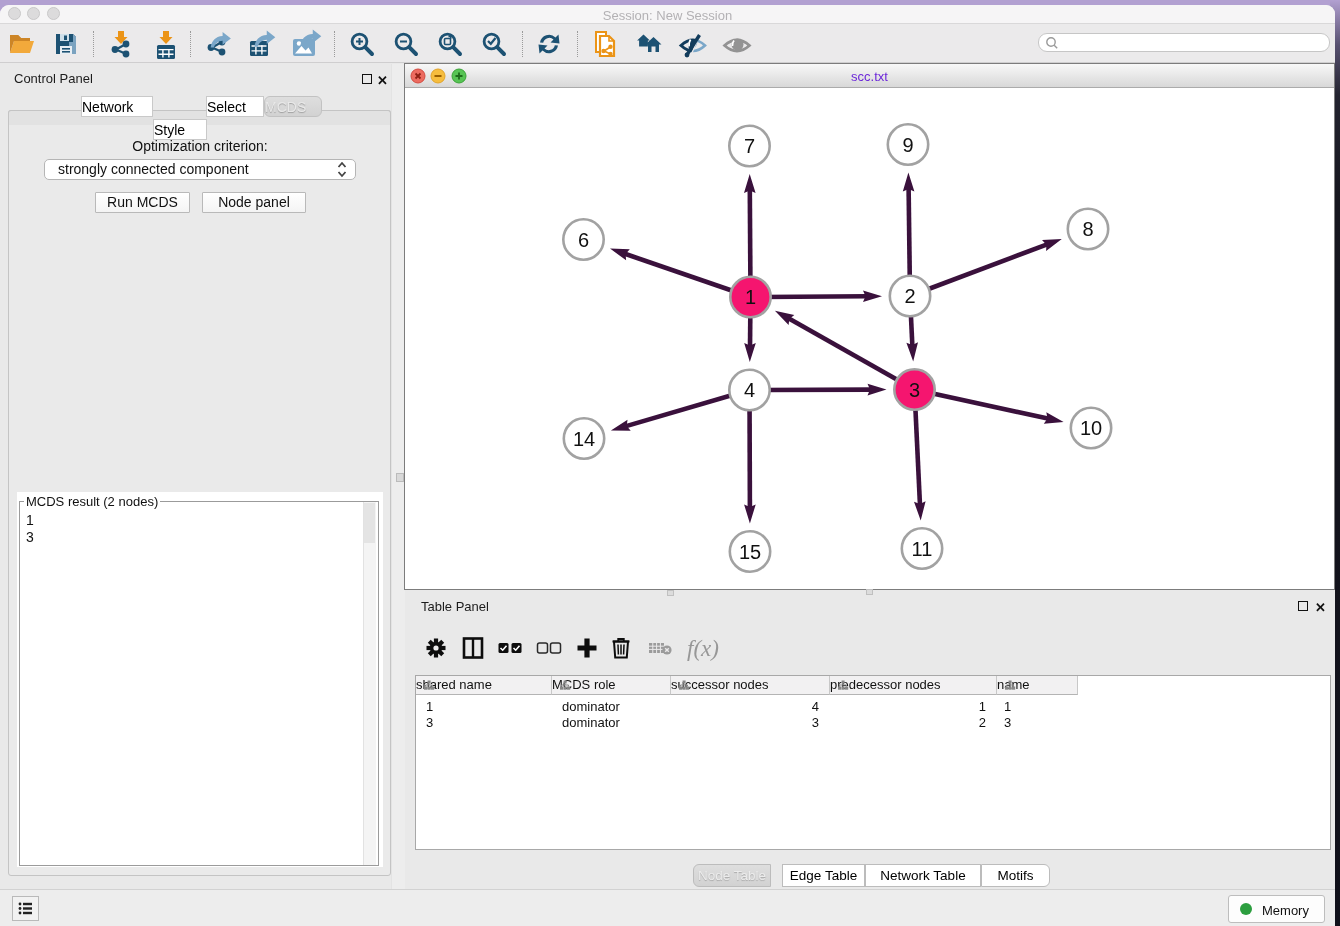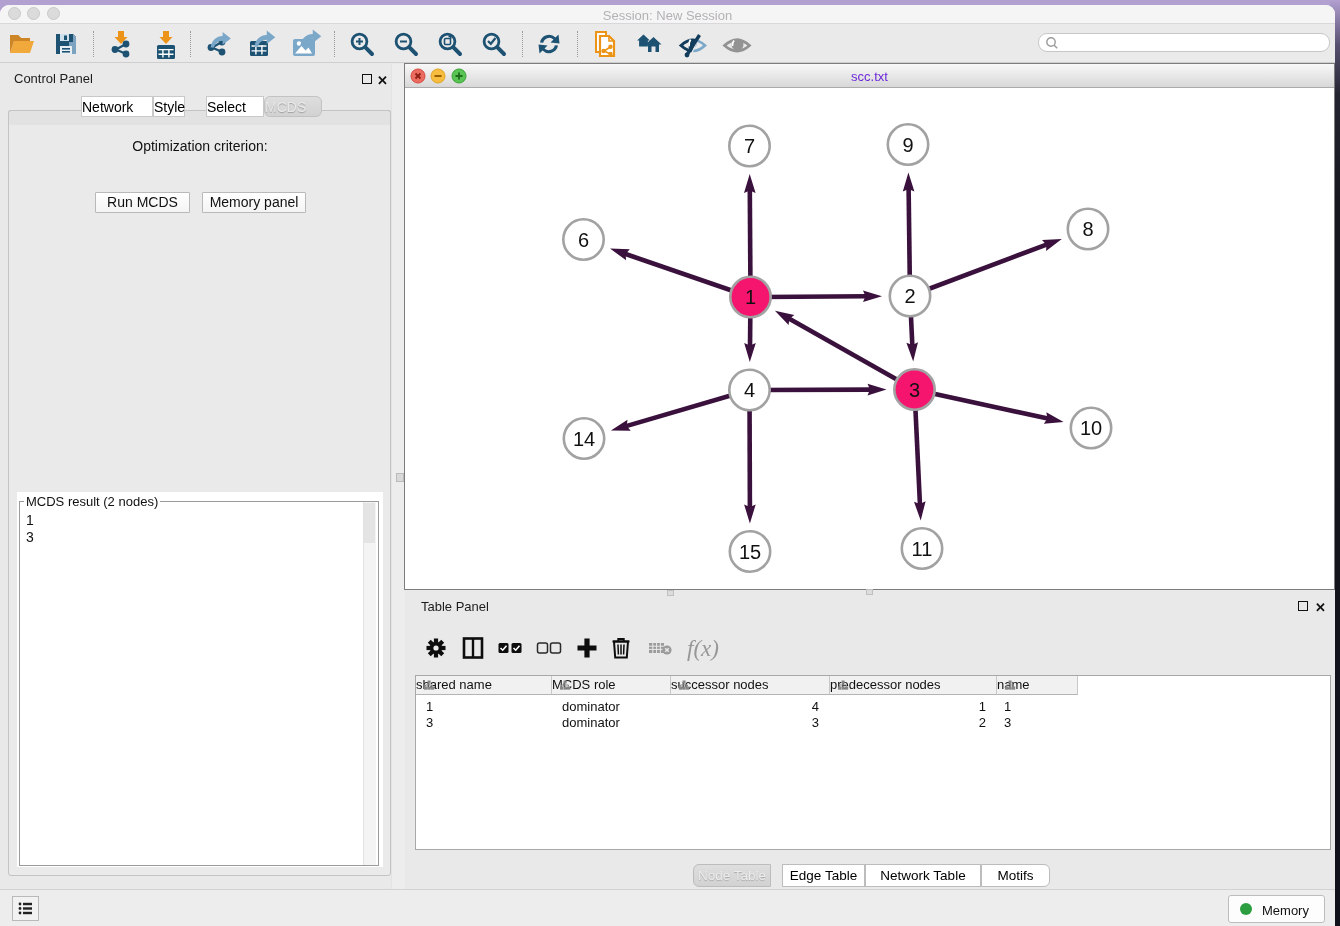--- a/index.html
+++ b/index.html
@@ -226,28 +226,34 @@
     <svg width="16" height="16" style="position:absolute;left:1044px;top:11px;" viewBox="0 0 16 16">
       <circle cx="7" cy="7" r="4.2" fill="none" stroke="#9a9a9a" stroke-width="1.4"></circle>
       <line x1="10.2" y1="10.2" x2="13.2" y2="13.2" stroke="#9a9a9a" stroke-width="1.4"></line>
     </svg>
   </div>
 
   <div id="cp-title" class="abs">Control Panel</div>
   <div class="panel-float" style="left:362px;top:69px;"></div>
   <div class="panel-x" style="left:377px;top:70px;">✕</div>
   <div class="tab" style="left:81px;width:72px;">Network</div>
-  <div class="tab" style="left:153px;width:32px;">Style</div>
+  <div class="tab" style="left:153px;width:54px;margin-top:23px;">Style</div>
   <div class="tab" style="left:206px;width:58px;">Select</div>
   <div class="tab" id="tab-mcds" style="left:264px;width:58px;">MCDS</div>
   <div id="cp-content" class="abs"></div>
   <div id="cp-band" class="abs"></div>
   <div id="opt-label" class="abs">Optimization criterion:</div>
+  <div id="combo" class="abs">strongly connected component
+    <svg width="12" height="17" style="position:absolute;right:7px;top:1px;" viewBox="0 0 12 17">
+      <path d="M2.5 6 L6 2 L9.5 6" fill="none" stroke="#444" stroke-width="1.8"></path>
+      <path d="M2.5 11 L6 15 L9.5 11" fill="none" stroke="#444" stroke-width="1.8"></path>
+    </svg>
+  </div>
   <div class="btn" style="left:95px;width:95px;">Run MCDS</div>
-  <div class="btn" style="left:202px;width:104px;">Memory panel</div>
+  <div class="btn" style="left:202px;width:104px;">Node panel</div>
   <div id="mcds-white" class="abs"></div>
   <div id="mcds-border" class="abs"></div>
   <div id="mcds-titlebg" class="abs">MCDS result (2 nodes)</div>
   <div id="mcds-sb" class="abs"></div>
   <div id="mcds-sb-th" class="abs"></div>
   <div id="mcds-l1" class="abs">1</div>
   <div id="mcds-l2" class="abs">3</div>
 
   <div id="vgutter" class="abs"></div>
   <div id="vgrip" class="abs"></div>

